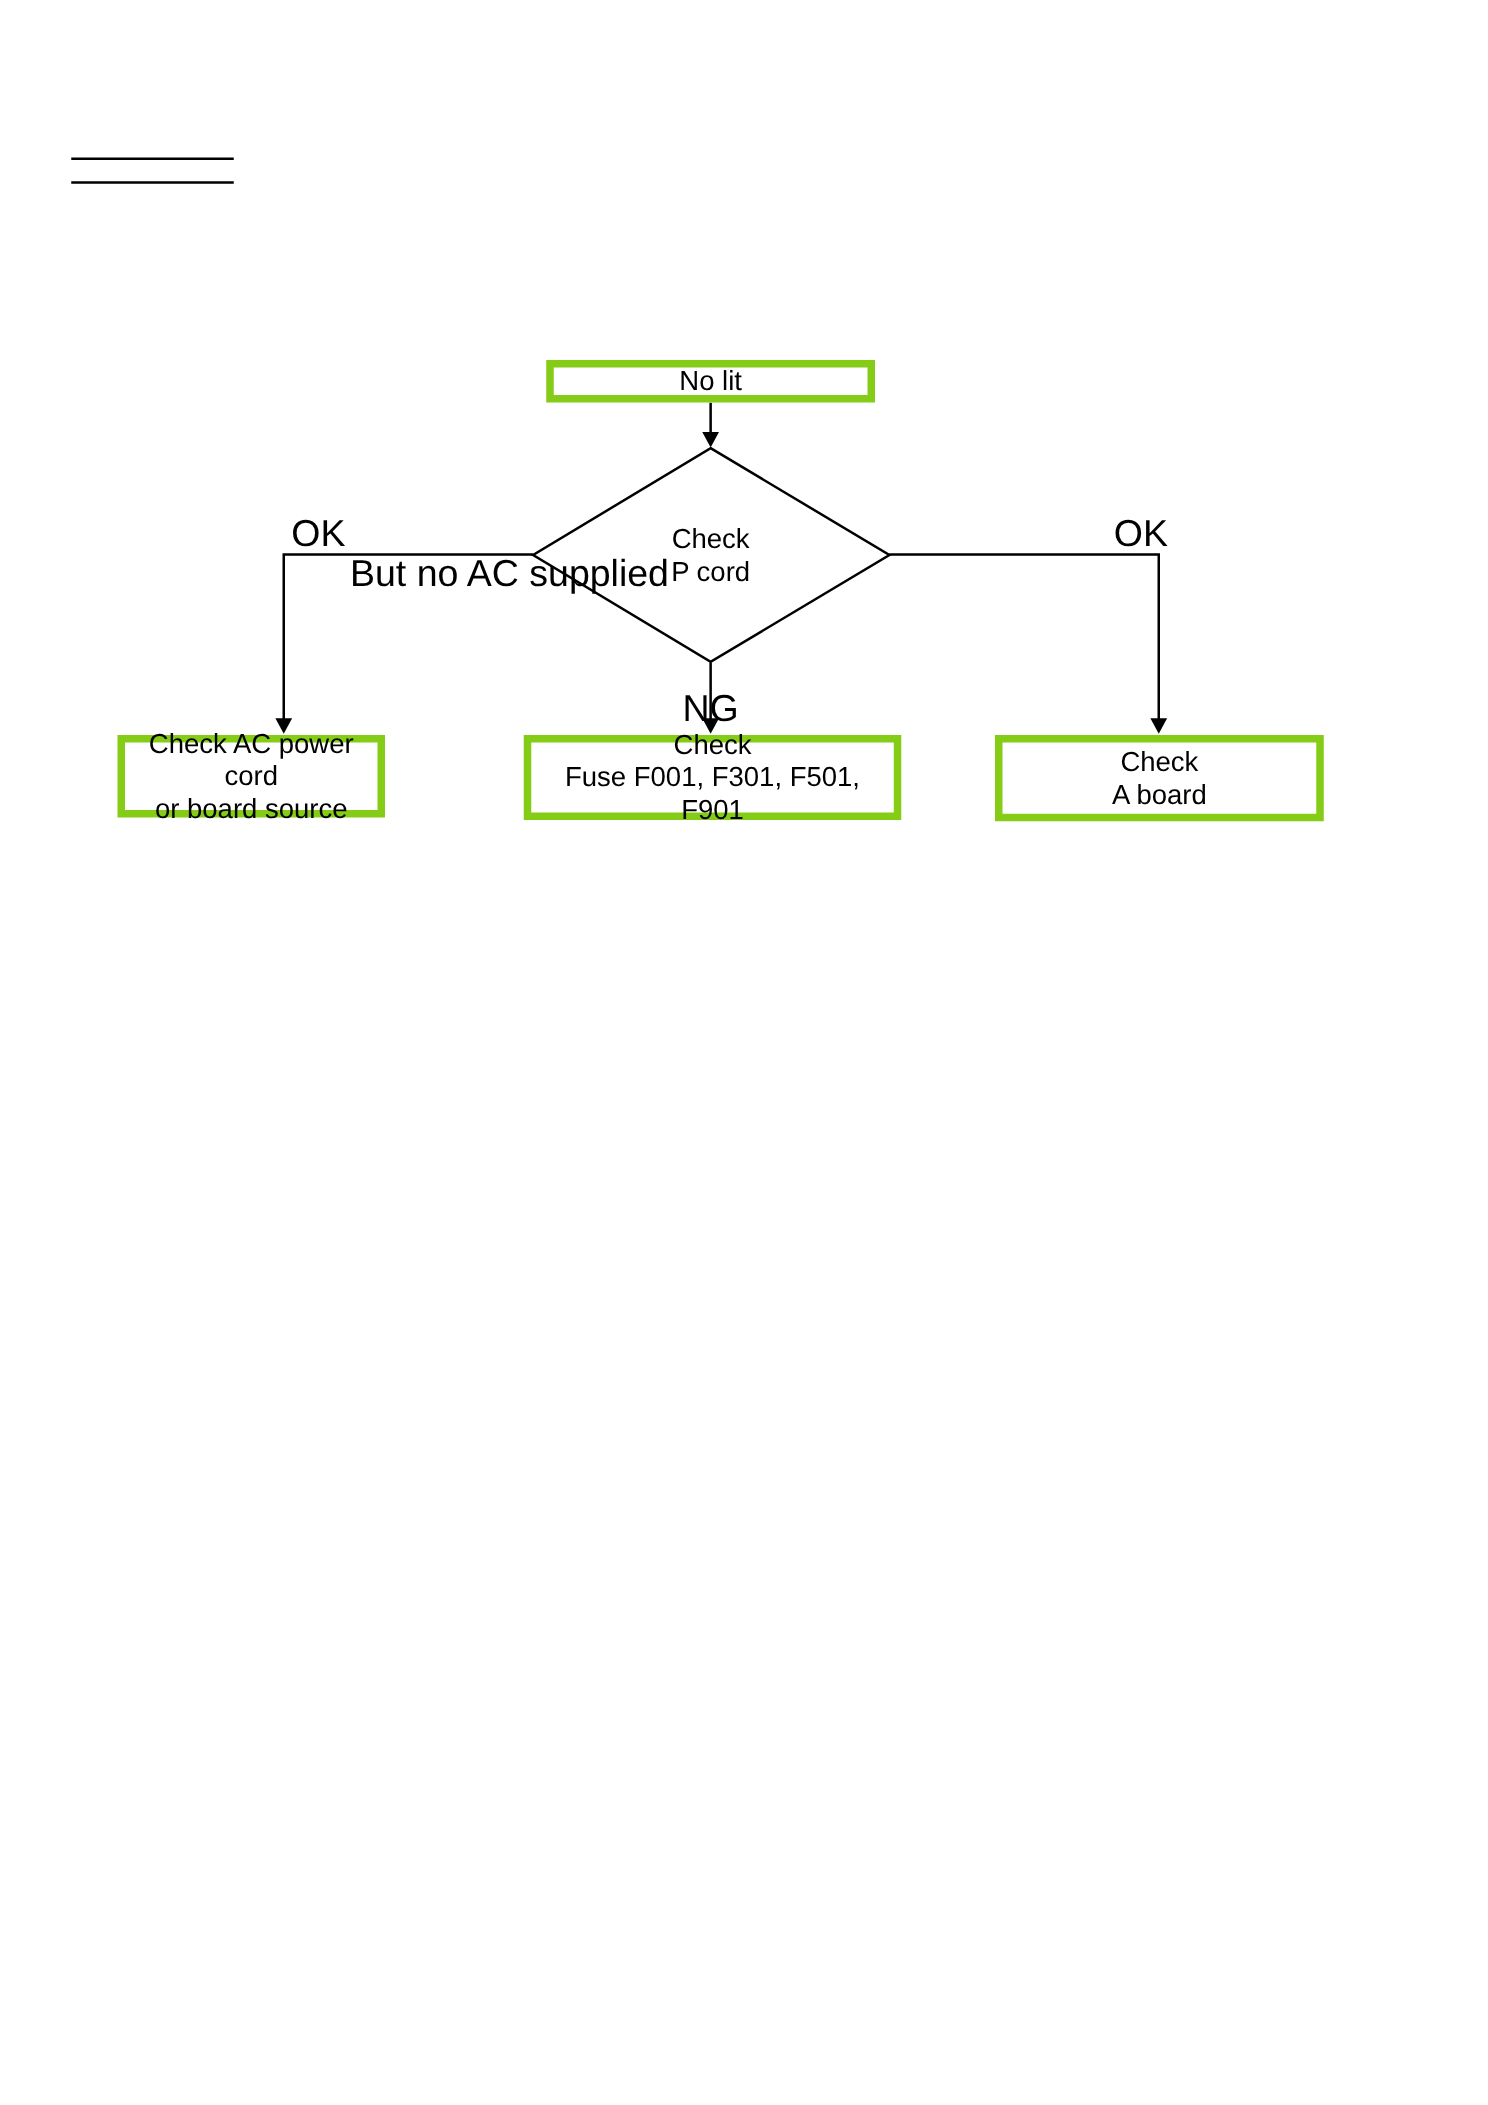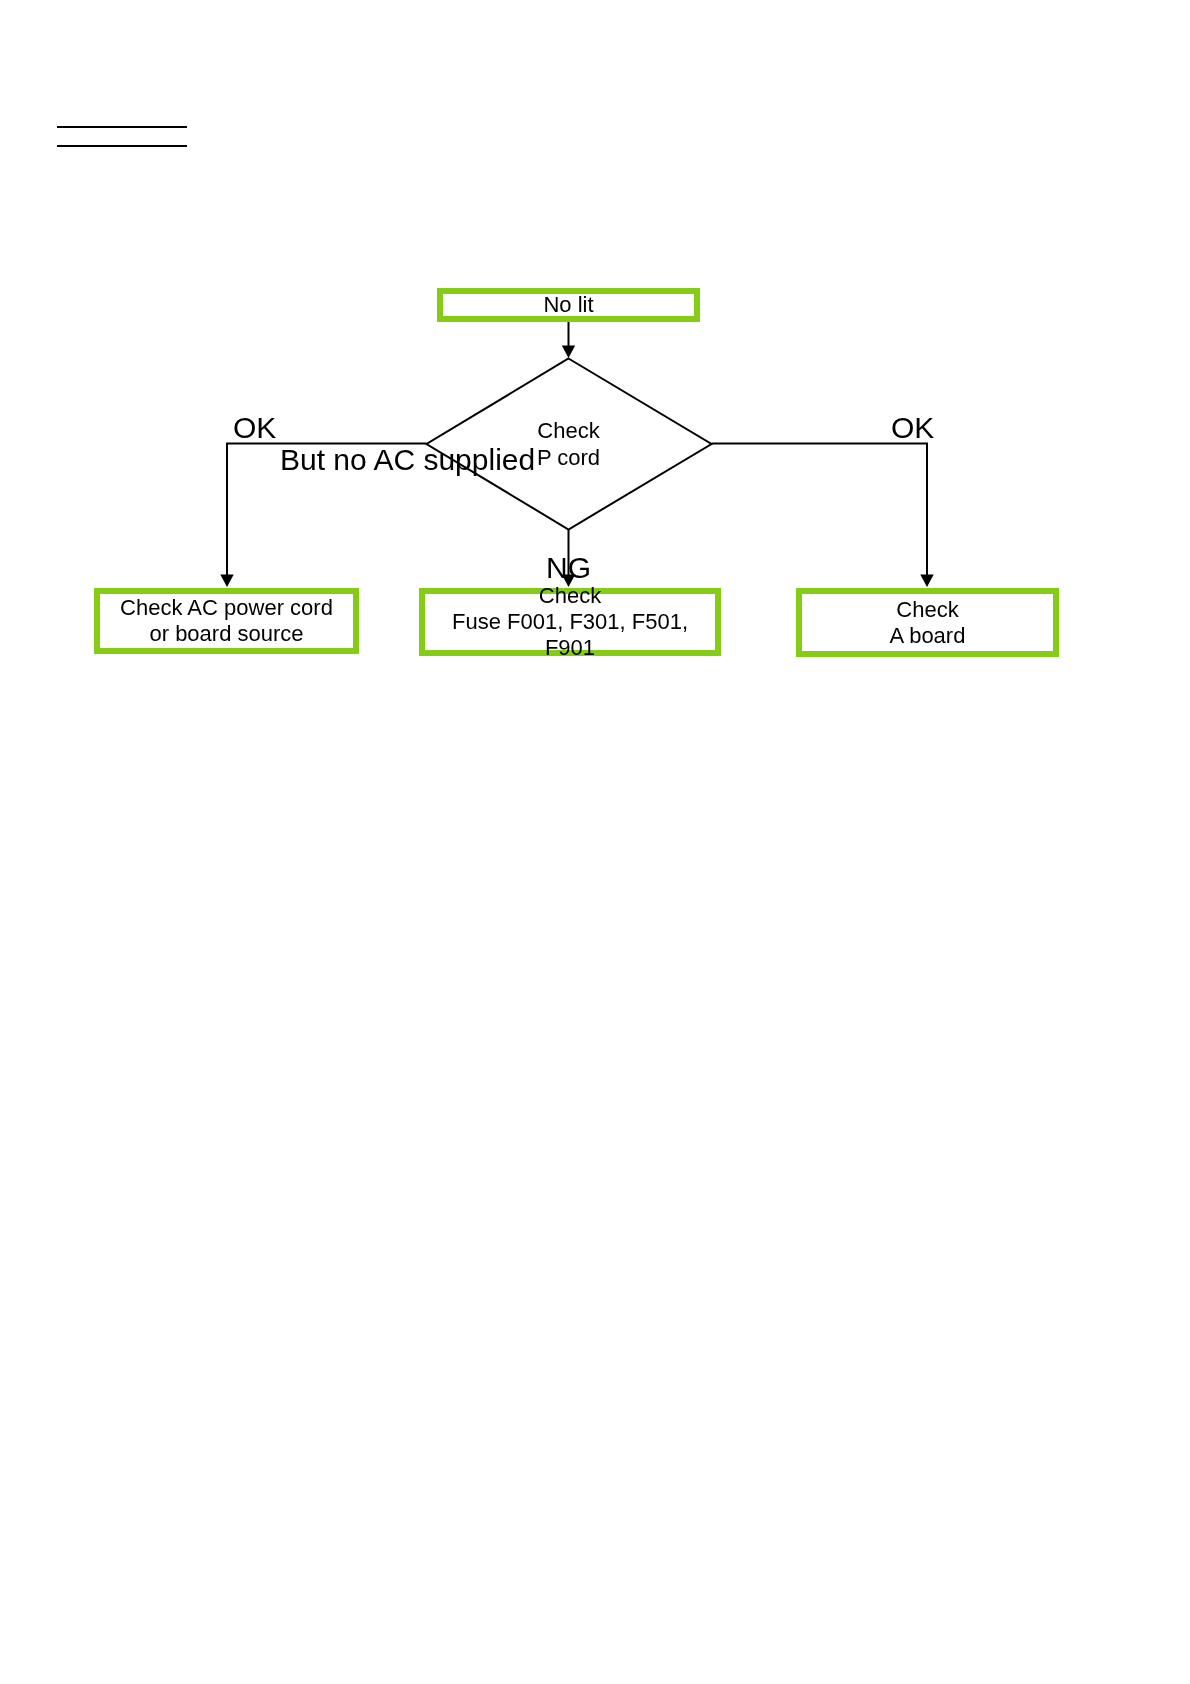--- a/index.html
+++ b/index.html
@@ -33,21 +33,21 @@
     border: 6px solid #84cc16;
     background: #ffffff;
     display: flex;
     flex-direction: column;
     justify-content: center;
     text-align: center;
     font-size: 22px;
     line-height: 26px;
   }
   .box-start   { left: 437px; top: 288px; width: 263px; height: 34px; }
-  .box-left    { left:  94px; top: 588px; width: 265px; height: 66px; }
+  .box-left    { left:  94px; top: 588px; width: 214px; height: 66px; }
   .box-middle  { left: 419px; top: 588px; width: 302px; height: 68px; }
   .box-right   { left: 796px; top: 588px; width: 263px; height: 69px; }
   .decision-text {
     position: absolute;
     left: 468px; top: 417px;
     width: 201px;
     text-align: center;
     font-size: 22px;
     line-height: 27px;
   }

